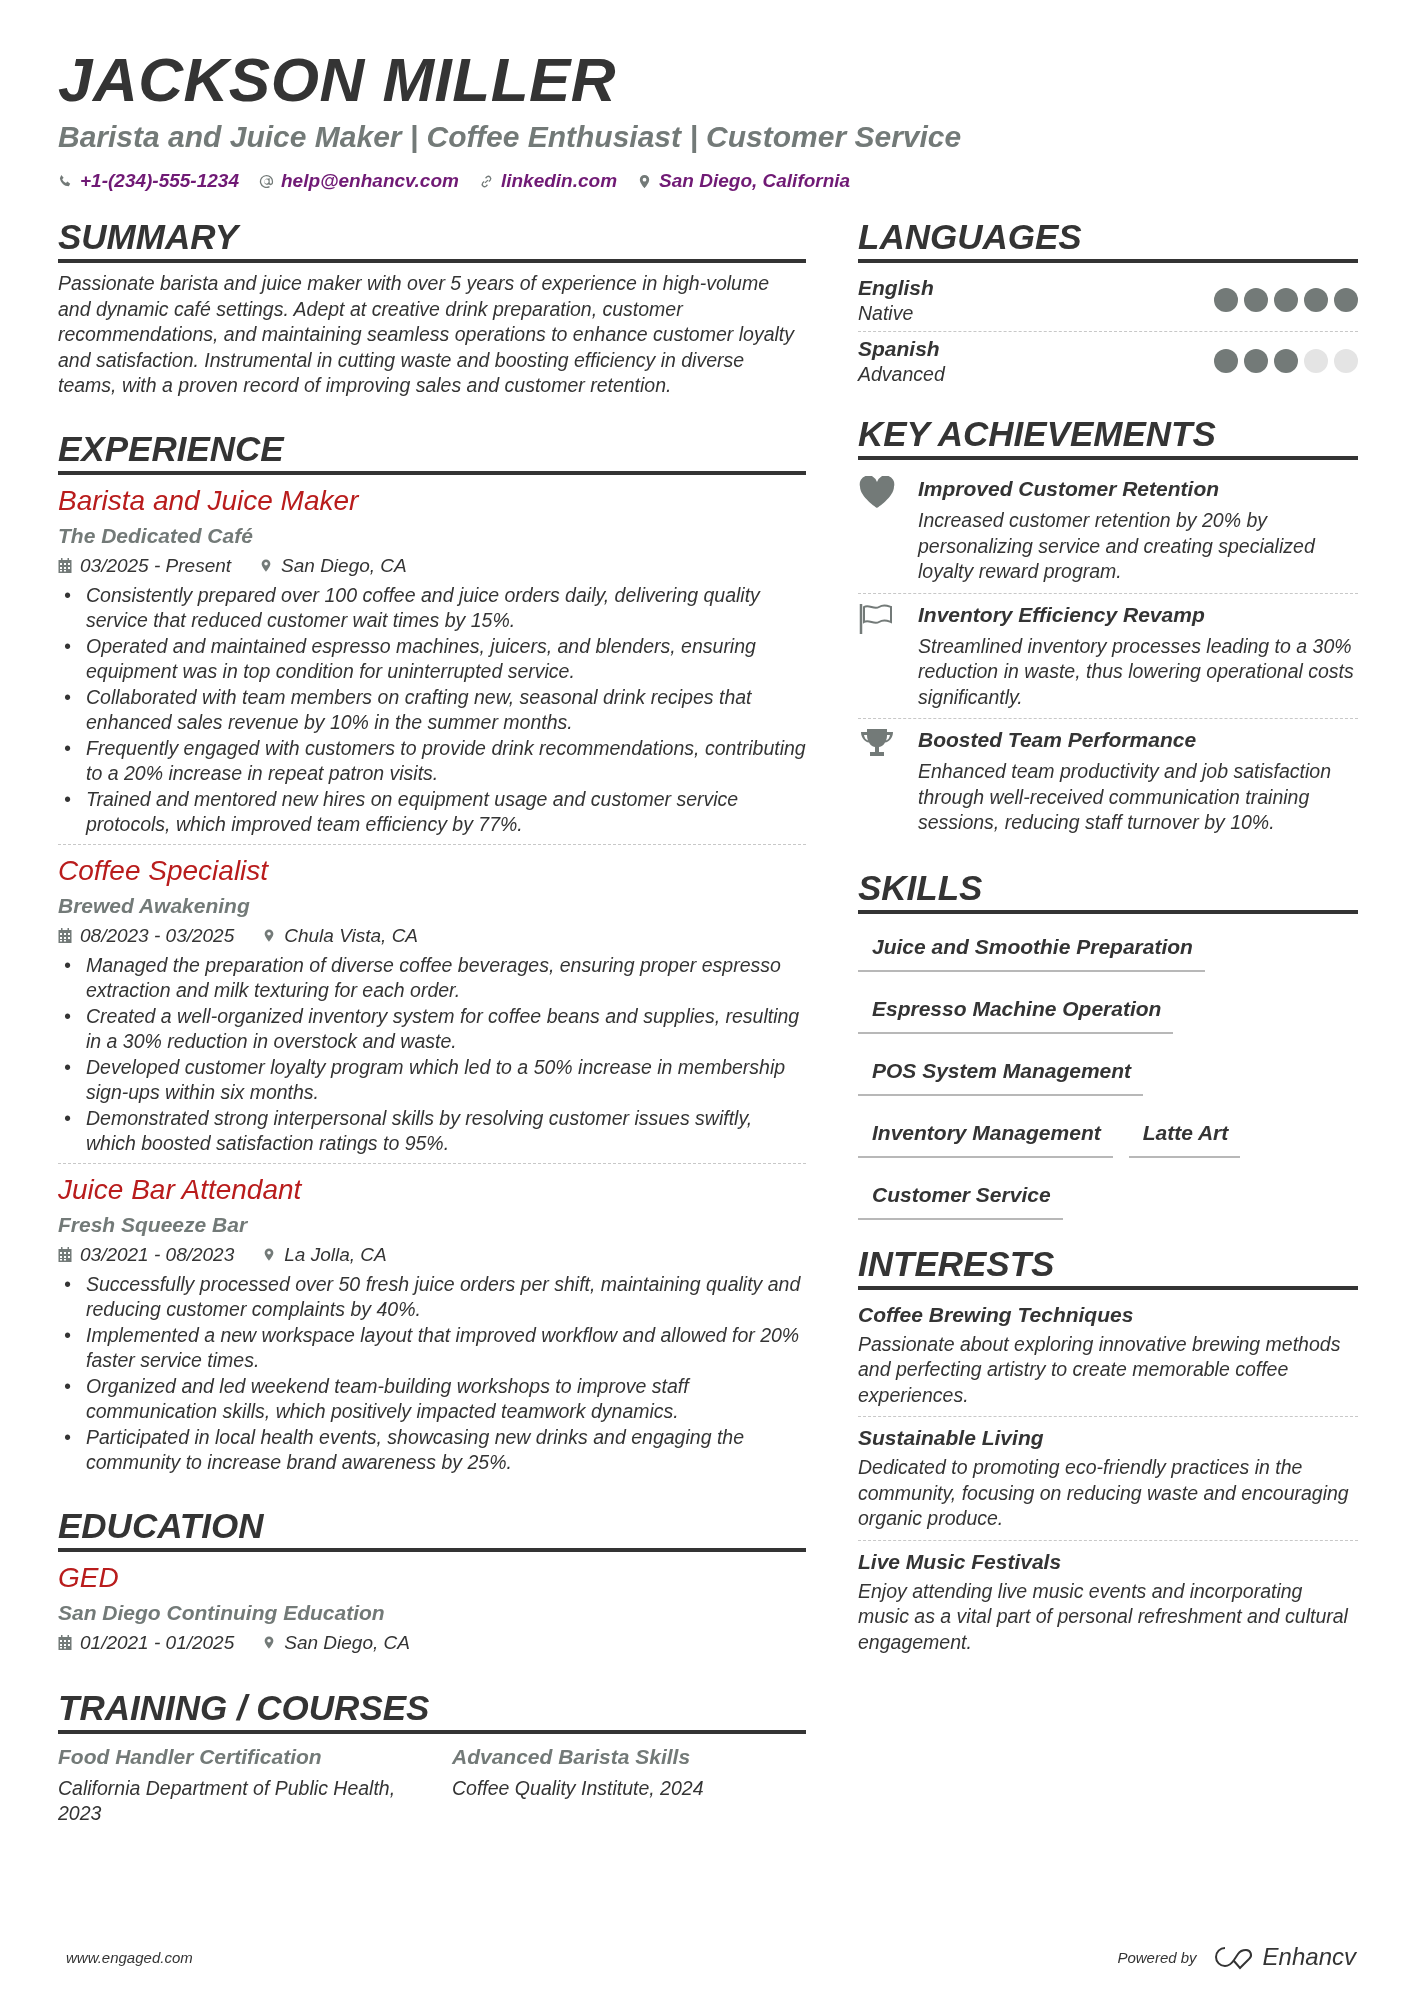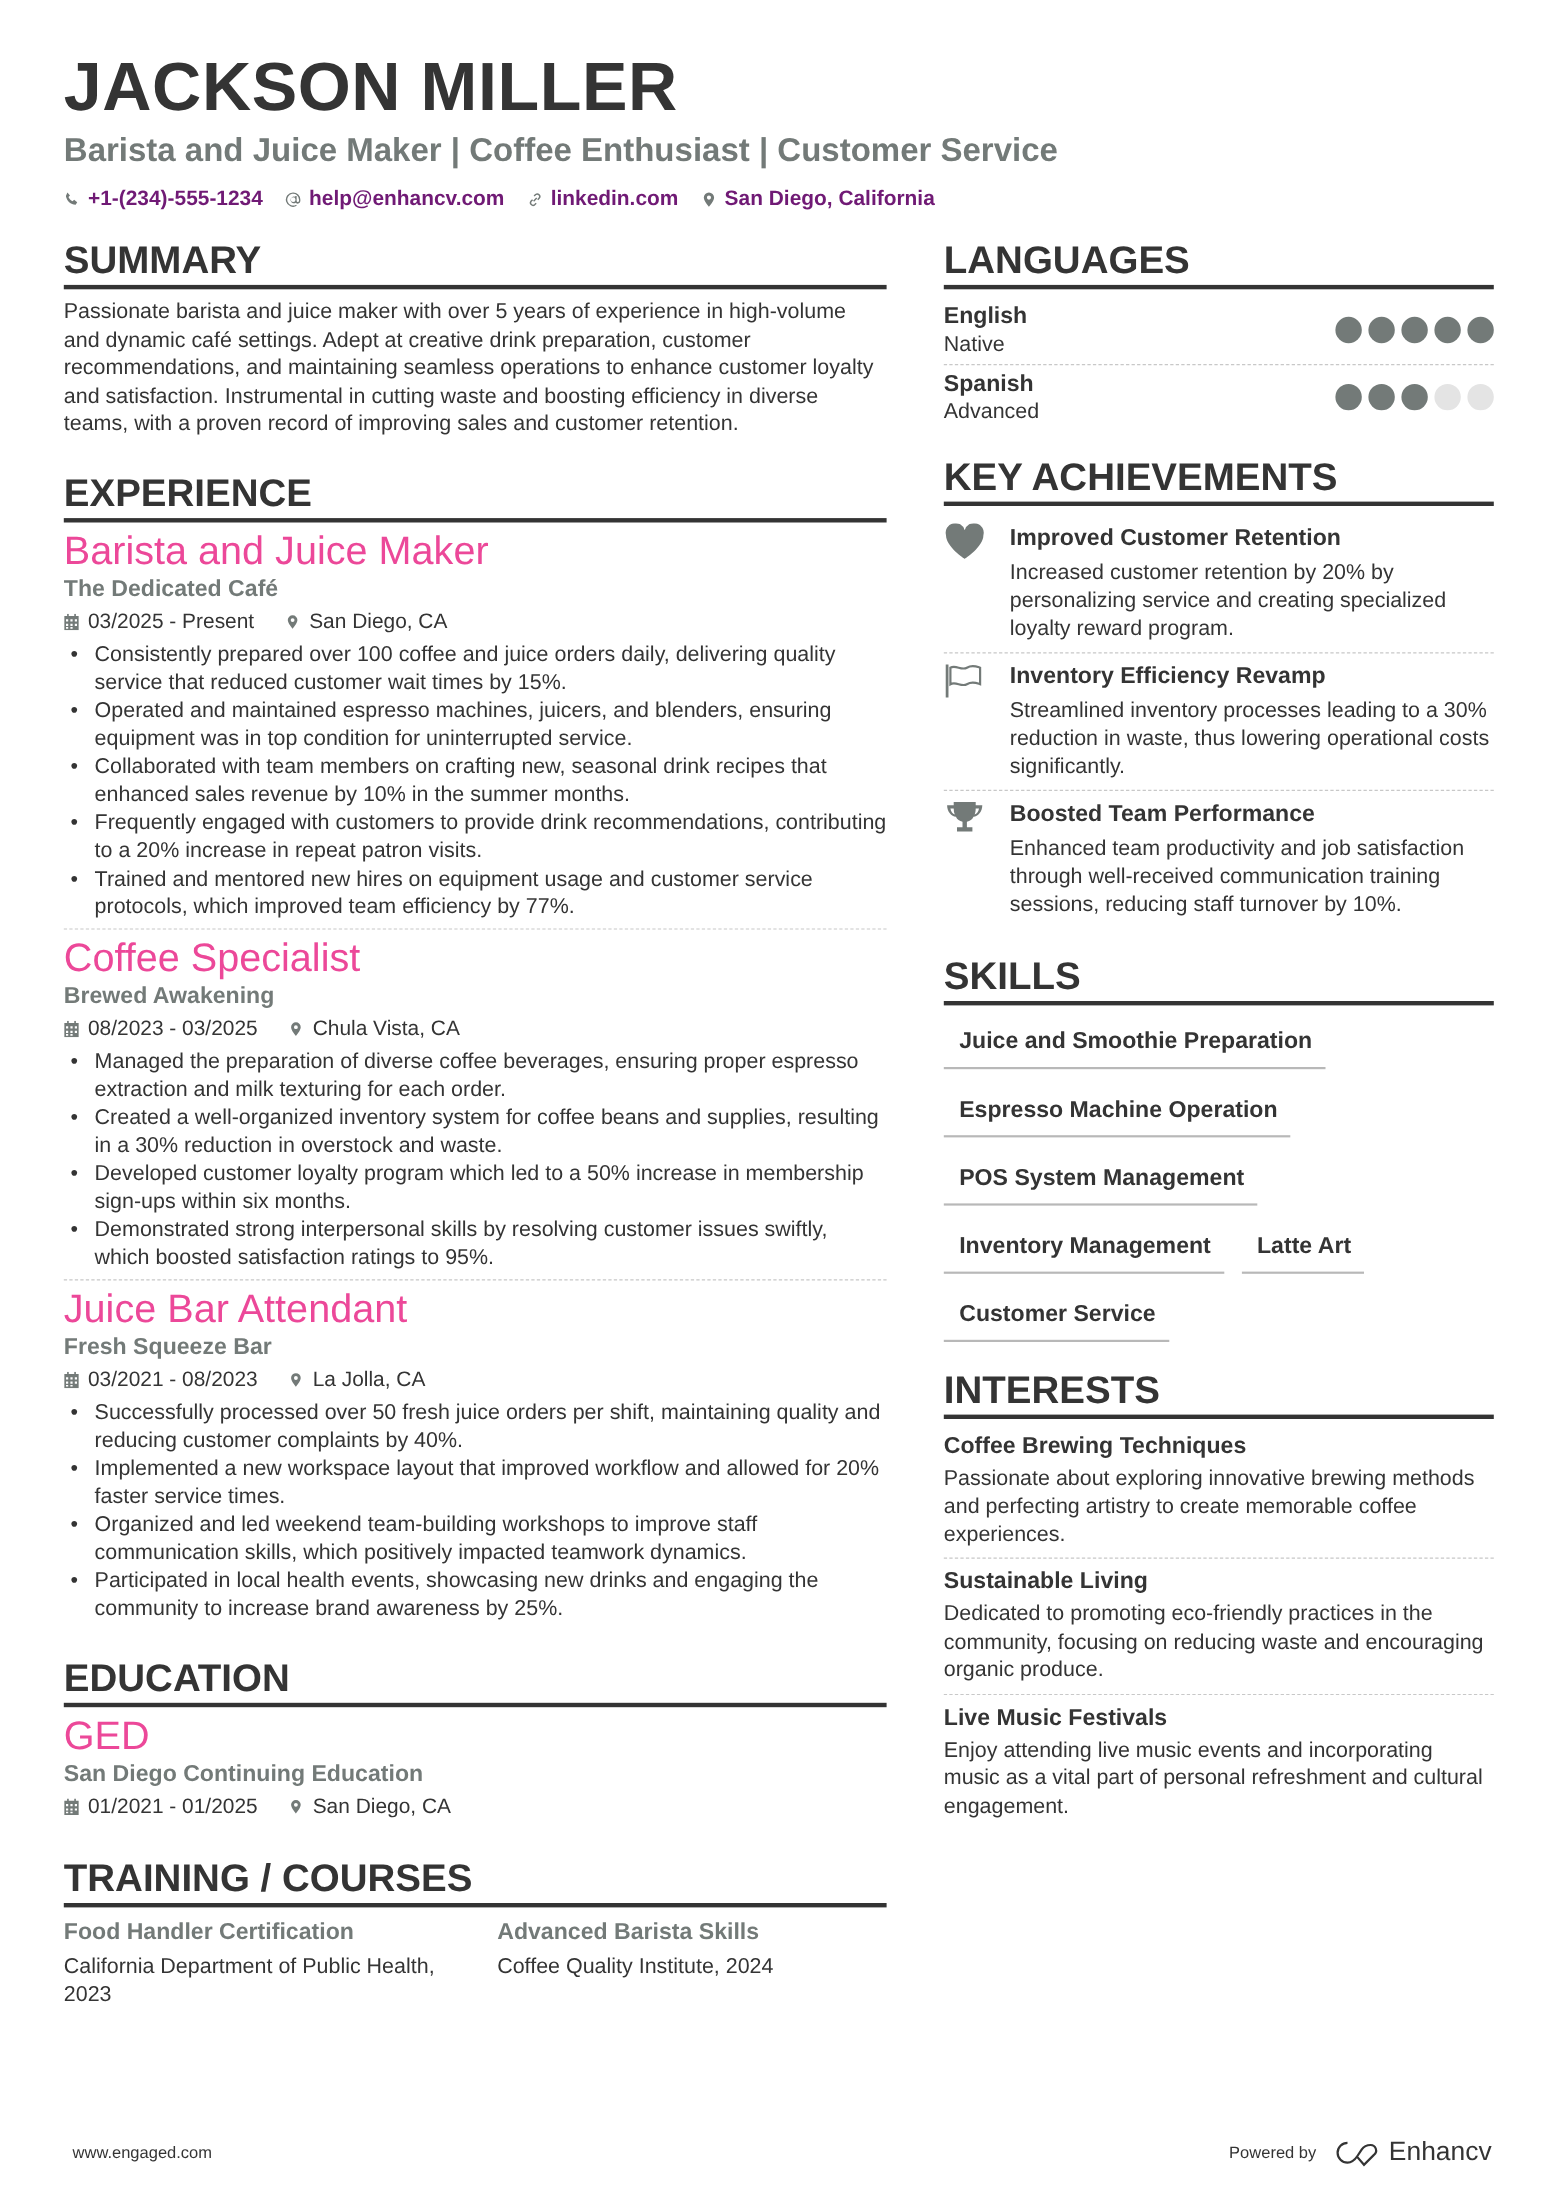--- a/index.html
+++ b/index.html
@@ -1,35 +1,35 @@
 <!DOCTYPE html>
 <html><head>
 <meta charset="utf-8">
 <style>
   * { box-sizing: border-box; margin: 0; padding: 0; }
   html, body { width: 1410px; height: 1995px; background: #fff; }
   body { font-family: "Liberation Sans", sans-serif; color: #343434; position: relative; }
-  .page { position: absolute; left: 0; top: 0; width: 1410px; height: 1995px; }
+  .page { position: absolute; left: 0; top: 0; width: 1410px; height: 1995px; font-style: italic; }
   .header { position: absolute; left: 58px; top: 44px; width: 1300px; }
   .name { font-size: 62px; font-weight: bold; letter-spacing: 0.5px; color: #343434; line-height: 72px; }
   .tagline { font-size: 30px; font-weight: bold; color: #737a78; margin-top: 2px; line-height: 38px; }
   .contacts { display: flex; gap: 20px; margin-top: 14px; font-size: 19px; font-weight: bold; color: #701a75; align-items: center; }
   .contact { display: flex; align-items: center; gap: 7px; }
   .contact svg { width: 15px; height: 15px; fill: #737a78; }
 
   .col-left { position: absolute; left: 58px; top: 215px; width: 748px; }
   .col-right { position: absolute; left: 858px; top: 215px; width: 500px; }
 
   .sec-title { font-size: 35px; font-weight: bold; color: #343434; line-height: 44px; border-bottom: 4px solid #343434; padding-bottom: 0; margin-bottom: 8px; text-transform: uppercase; }
   .section { margin-bottom: 28px; }
   .body-text { font-size: 19.5px; line-height: 25.5px; color: #343434; }
 
   .job { padding-bottom: 6px; border-bottom: 1px dashed #c8c8c8; margin-bottom: 8px; }
   .job:last-child { border-bottom: none; }
-  .job-title { font-size: 36px; line-height: 36px; color: #ec4899; }
+  .job-title { font-size: 28px; line-height: 36px; color: #b91c1c; }
   .company { font-size: 21px; font-weight: bold; color: #737a78; line-height: 30px; margin-top: 2px; }
   .meta { display: flex; gap: 28px; font-size: 19px; color: #343434; line-height: 30px; align-items: center; }
   .meta-item { display: flex; align-items: center; gap: 8px; }
   .meta-item svg { width: 14px; height: 15px; fill: #737a78; }
   ul.bullets { list-style: none; margin-top: 2px; }
   ul.bullets li { position: relative; padding-left: 28px; font-size: 19.5px; line-height: 25.5px; }
   ul.bullets li::before { content: "•"; position: absolute; left: 6px; top: 0; }
 
   .train-grid { display: grid; grid-template-columns: 1fr 1fr; column-gap: 40px; }
   .train-title { font-size: 21px; font-weight: bold; color: #737a78; line-height: 30px; }

